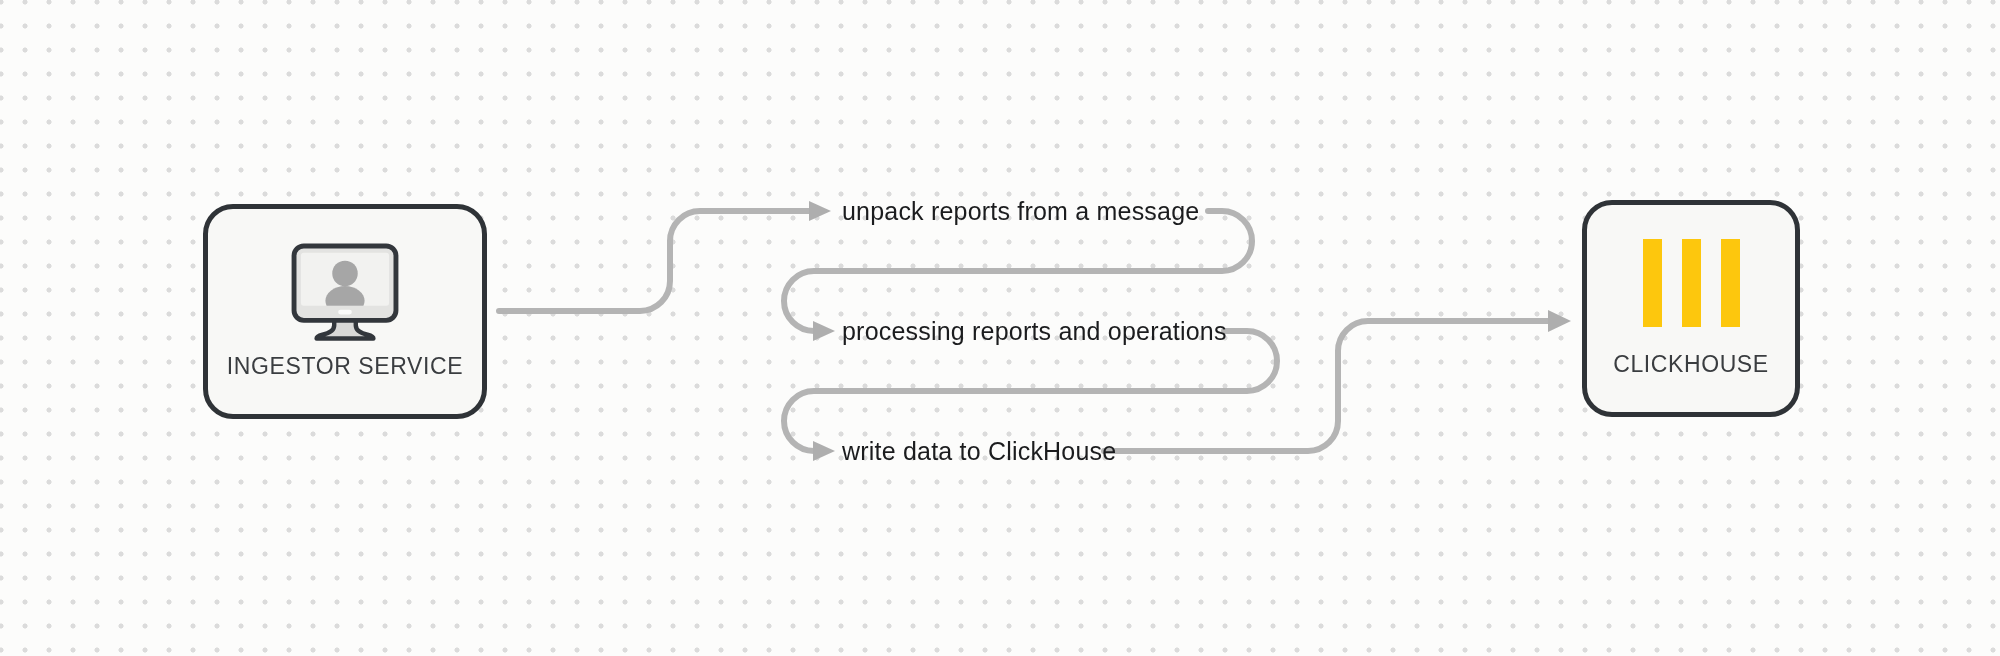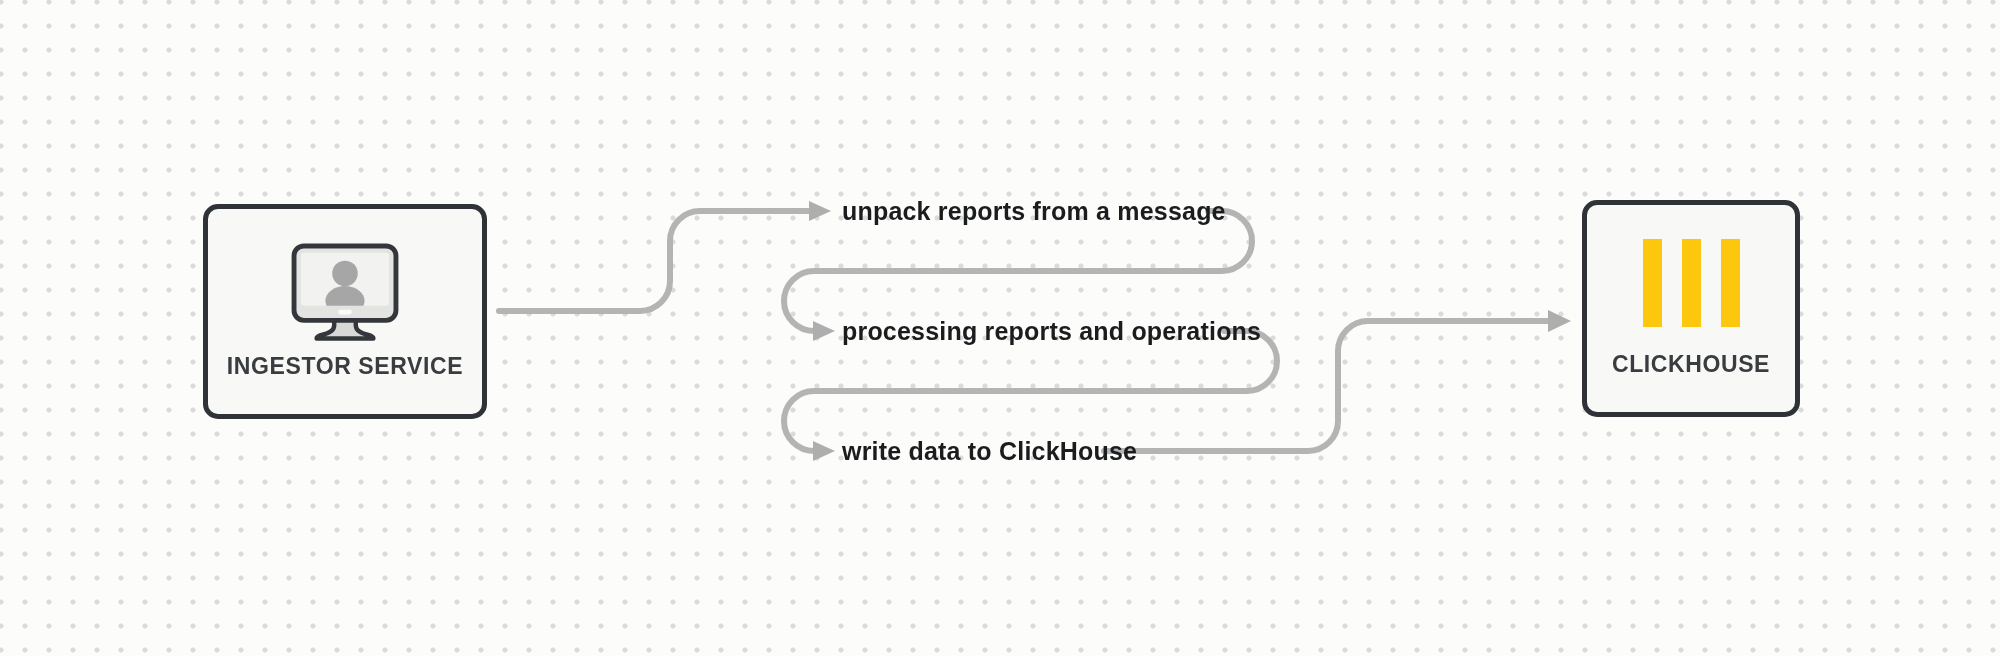--- a/index.html
+++ b/index.html
@@ -13,21 +13,20 @@
     font-family: "Liberation Sans", sans-serif;
   }
   .canvas {
     position: relative;
     width: 2000px;
     height: 656px;
     background-color: #fcfcfb;
     background-image: radial-gradient(circle, #dbdbdb 2.2px, transparent 2.9px);
     background-size: 24px 24px;
     background-position: -11px -10px;
-    font-weight: bold;
   }
   .connector-layer {
     position: absolute;
     left: 0;
     top: 0;
     width: 2000px;
     height: 656px;
   }
   .flow-line {
     fill: none;
@@ -43,21 +42,21 @@
   .flow-label {
     font-family: "Liberation Sans", sans-serif;
     font-size: 25px;
     fill: #1b1c1e;
     letter-spacing: 0.2px;
   }
   .node {
     position: absolute;
     box-sizing: border-box;
     border: 5px solid #2f3337;
-    border-radius: 15px;
+    border-radius: 30px;
     background: #f8f8f6;
     display: flex;
     flex-direction: column;
     align-items: center;
     justify-content: center;
   }
   .node-ingestor {
     left: 203px;
     top: 204px;
     width: 284px;

